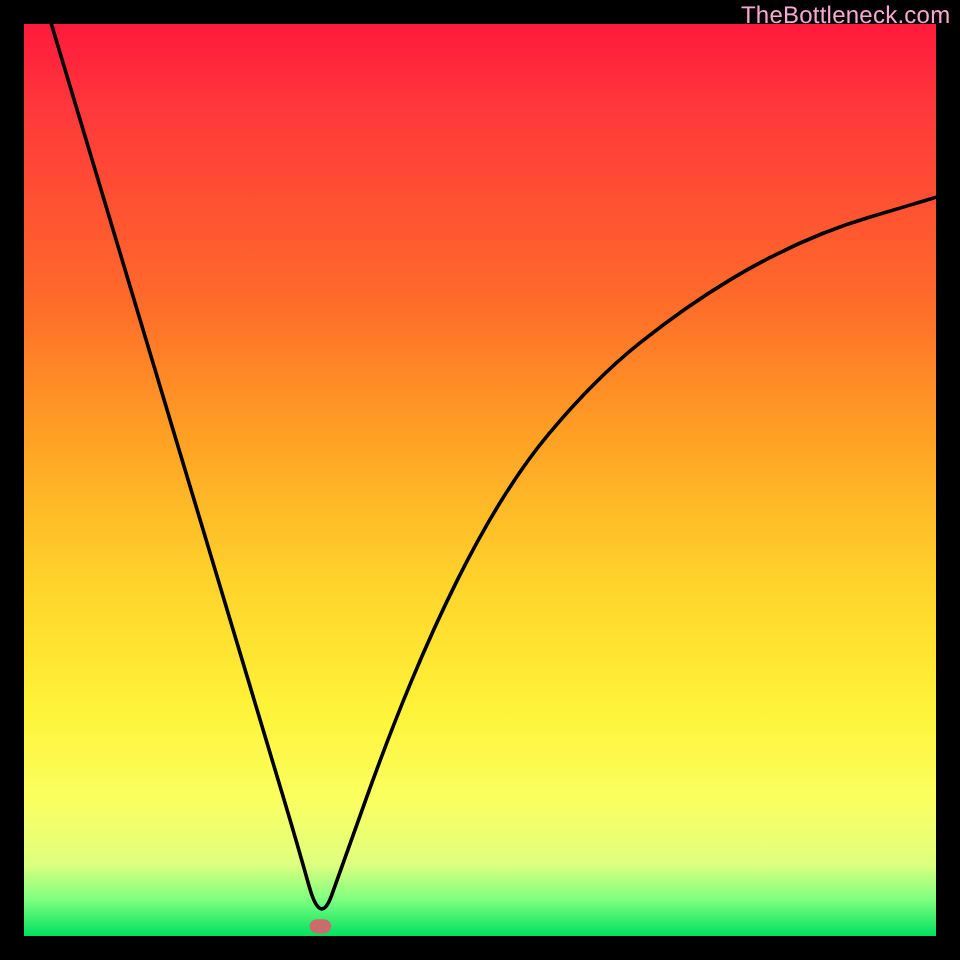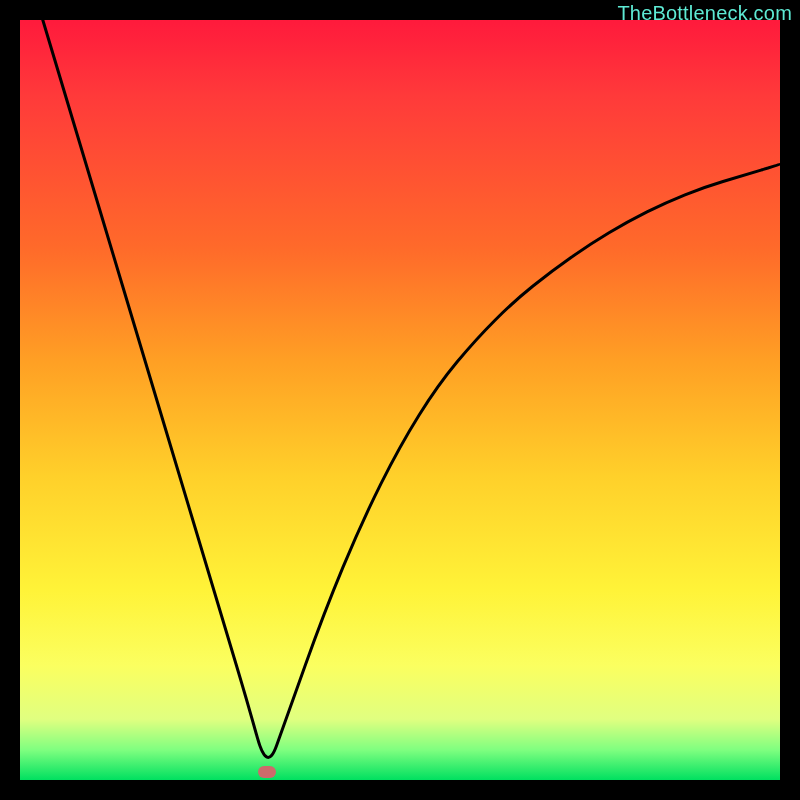--- a/index.html
+++ b/index.html
@@ -52,21 +52,21 @@
     width: 18px;
     height: 12px;
     border-radius: 6px;
     background: #cc6b6b;
     transform: translate(-50%, -50%);
   }
   .watermark {
     position: absolute;
     top: 2px;
     right: 8px;
-    color: #5eead4;
+    color: #f9a8d4;
     font-size: 20px;
     font-weight: 500;
     letter-spacing: 0.2px;
     user-select: none;
   }
 </style>
 </head>
 <body>
 
 <div class="watermark">TheBottleneck.com</div>

